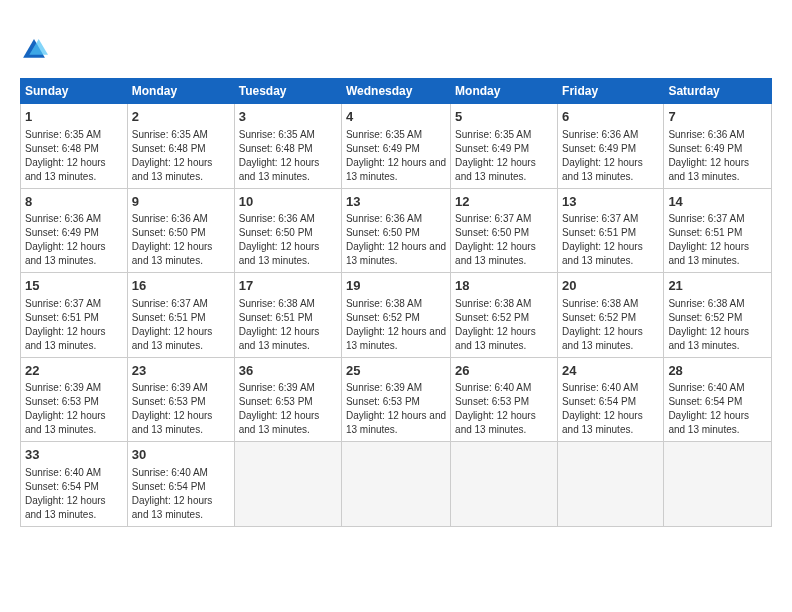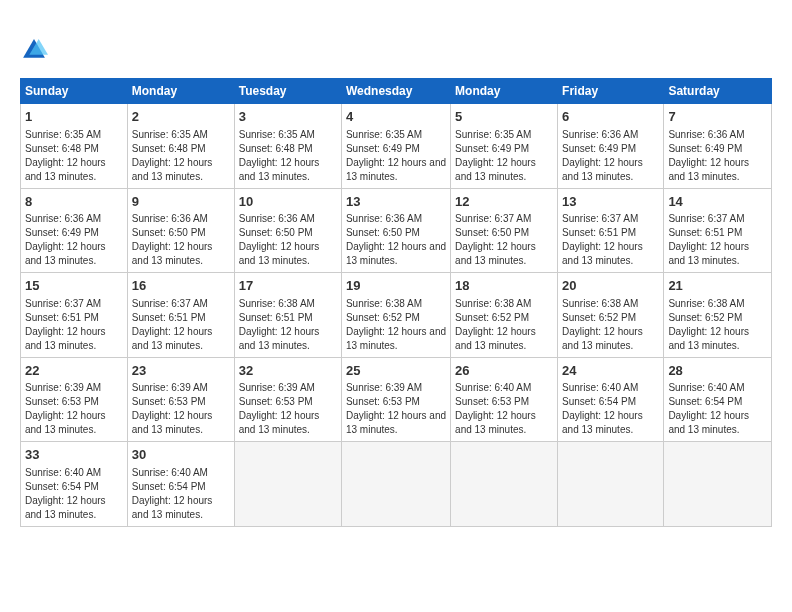--- a/index.html
+++ b/index.html
@@ -226,21 +226,21 @@
         <tr>
           <td>
             <span class="day-num">22</span>
             <div class="day-info">Sunrise: 6:39 AM<br>Sunset: 6:53 PM<br>Daylight: 12 hours and 13 minutes.</div>
           </td>
           <td>
             <span class="day-num">23</span>
             <div class="day-info">Sunrise: 6:39 AM<br>Sunset: 6:53 PM<br>Daylight: 12 hours and 13 minutes.</div>
           </td>
           <td>
-            <span class="day-num">32</span>
+            <span class="day-num">36</span>
             <div class="day-info">Sunrise: 6:39 AM<br>Sunset: 6:53 PM<br>Daylight: 12 hours and 13 minutes.</div>
           </td>
           <td>
             <span class="day-num">25</span>
             <div class="day-info">Sunrise: 6:39 AM<br>Sunset: 6:53 PM<br>Daylight: 12 hours and 13 minutes.</div>
           </td>
           <td>
             <span class="day-num">26</span>
             <div class="day-info">Sunrise: 6:40 AM<br>Sunset: 6:53 PM<br>Daylight: 12 hours and 13 minutes.</div>
           </td>

